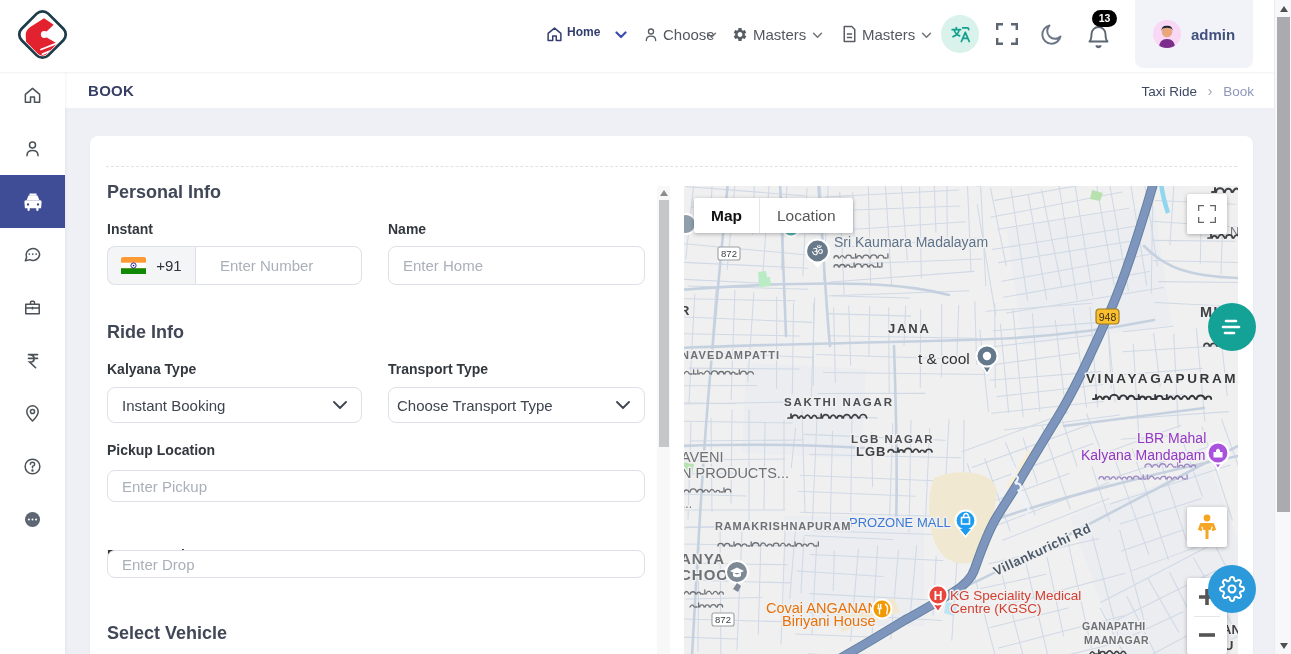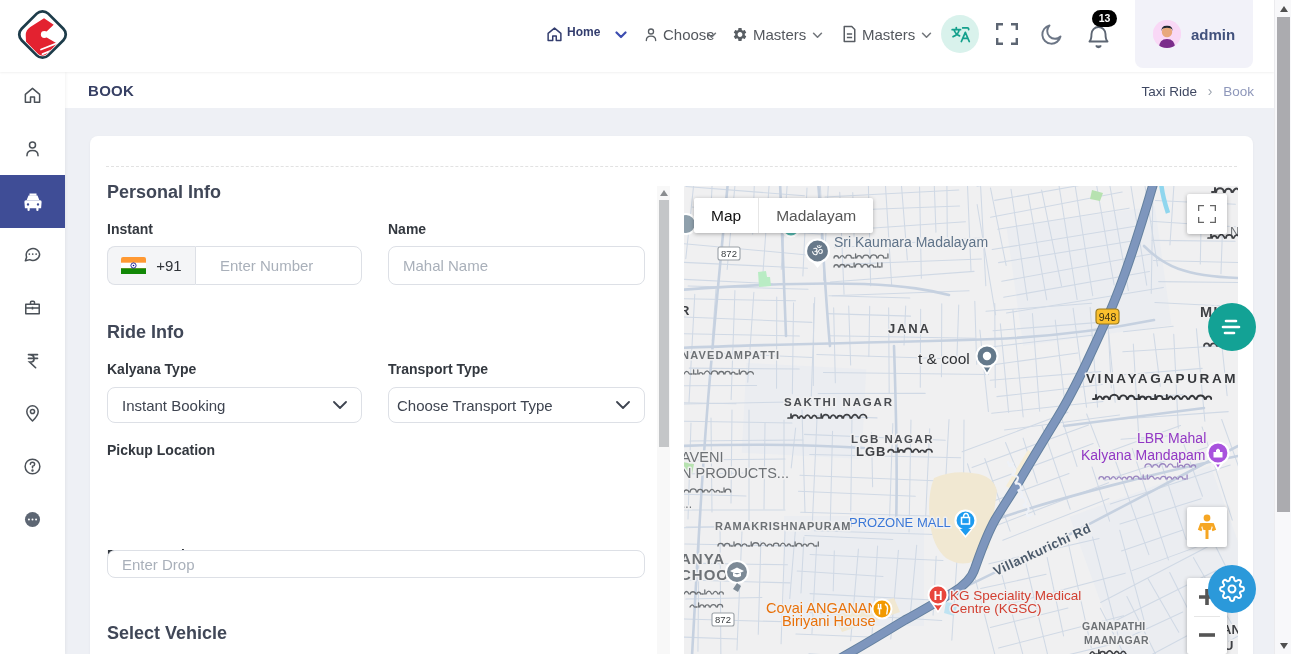--- a/index.html
+++ b/index.html
@@ -31,21 +31,21 @@
   .addon { position:absolute; border:1px solid #dde0e6; border-right:none; border-radius:8px 0 0 8px; background:#f4f5f7; display:flex; align-items:center; justify-content:center; gap:10px; font-size:15px; color:#2f3338; }
   .selchev { position:absolute; right:14px; top:50%; transform:translateY(-50%); }
   
   #fsb { position:absolute; left:567px; top:50px; width:13px; height:490px; background:#f8f8f8; }
   #fsb .thumb { position:absolute; left:1.5px; top:14px; width:10px; height:247px; background:#c4c6c8; }
   #fsb .arr { position:absolute; left:3px; top:4px; width:0; height:0; border-left:4px solid transparent; border-right:4px solid transparent; border-bottom:6px solid #8a8d90; }
   
   #map { position:absolute; left:684px; top:186px; width:554px; height:468px; overflow:hidden; background:#f1f1f2; z-index:10; }
   .gctl { position:absolute; background:#fff; box-shadow:0 1px 4px rgba(0,0,0,0.3); }
   #mapsat { left:10px; top:12px; height:35px; display:flex; font-size:15.5px; border-radius:2px; }
-  #mapsat .b1 { padding:0 17px; display:flex; align-items:center; font-weight:400; color:#111;text-align:right; }
+  #mapsat .b1 { padding:0 17px; display:flex; align-items:center; font-weight:700; color:#111;text-align:right; }
   #mapsat .b2 { padding:0 17px; display:flex; align-items:center; color:#565656; border-left:1px solid #e6e6e6; }
   .fab { position:absolute; width:48px; height:48px; border-radius:50%; display:flex; align-items:center; justify-content:center; z-index:40; }
   
   #pgsb { position:absolute; left:1274px; top:0; width:17px; height:654px; background:#f8f8fa; border-left:1px solid #ebebee; z-index:50; }
   #pgsb .thumb { position:absolute; left:2px; top:17px; width:13px; height:495px; background:#ababaf; }
   #pgsb .au { position:absolute; left:4.5px; top:6px; width:0; height:0; border-left:4px solid transparent; border-right:4px solid transparent; border-bottom:6px solid #505050; }
   #pgsb .ad { position:absolute; left:4.5px; bottom:5px; width:0; height:0; border-left:4px solid transparent; border-right:4px solid transparent; border-top:6px solid #505050; }
 </style>
 </head>
 <body>
@@ -458,21 +458,21 @@
 <g transform="rotate(-25 312 390)">
         <text x="312" y="390" font-size="13" fill="#4b5a6b" font-weight="bold" letter-spacing="0.5" text-anchor="start" font-family="Liberation Sans" stroke="#f0f0f1" stroke-width="3" paint-order="stroke" stroke-linejoin="round">Villankurichi Rd</text>
       </g>
 <g transform="rotate(70 324 276)">
         <path d="M324 276 l1.5 0 m1.5 -4 l0 4 m1.2 0 a4.3 4.3 0 0 1 8.6 0 m1.2 0 q3.9 -7.8 7.8 0 m1.2 0 a3.7 3.7 0 0 1 7.4 0 m1.2 0 a2.5 2.5 0 0 1 5.0 0 m1.2 0 a3.9 3.9 0 0 1 7.8 0 m1.2 0 a3.4 3.4 0 0 1 6.8 0 m1.2 0 l1.5 0 m1.5 -4 l0 4 m1.2 0" fill="none" stroke="#eef1f7" stroke-width="2.2" stroke-linecap="round"></path>
       </g>
 </svg>
 
 <div class="gctl" id="mapsat">
       <div class="b1">Map</div>
-      <div class="b2">Madalayam</div>
+      <div class="b2">Location</div>
     </div>
 <div class="gctl" style="left:503px;top:8px;width:40px;height:40px;border-radius:2px;">
   <svg width="18" height="18" viewBox="0 0 18 18" style="margin:11px">
         <path d="M0 6 V0 H6 M12 0 H18 V6 M18 12 V18 H12 M6 18 H0 V12" fill="none" stroke="#666" stroke-width="2.6"></path>
       </svg>
 </div>
 <div class="gctl" style="left:503px;top:321px;width:40px;height:40px;border-radius:2px;">
   <svg width="22" height="26" viewBox="0 0 22 26" style="margin:7px 9px">
         <circle cx="11" cy="4" r="3.4" fill="#f6a623"></circle>
         <path d="M5 9 h12 l-2.5 7 h-2 v9 h-3 v-9 h-2z" fill="#f6a623"></path>
@@ -502,37 +502,40 @@
         <circle cx="12.5" cy="8.5" r="2.6" fill="none" stroke="#008" stroke-width="0.8"></circle>
         <circle cx="12.5" cy="8.5" r="0.8" fill="#008"></circle>
       </svg>
     <span>+91</span>
   </div>
   <div class="finput" style="left:105px;top:110px;width:167px;height:39px;border-radius:0 8px 8px 0;padding-left:24px;">
       <span class="ph">Enter Number</span>
     </div>
   <div class="flabel" style="left:298px;top:85px;">Name</div>
   <div class="finput" style="left:298px;top:110px;width:257px;height:39px;">
-      <span class="ph">Mahal Name</span>
+      <span class="ph">Enter Home</span>
     </div>
 
   <div class="h6" style="left:17px;top:186px;">Ride Info</div>
   <div class="flabel" style="left:17px;top:225px;">Kalyana Type</div>
   <div class="finput" style="left:17px;top:251px;width:255px;height:36px;">Instant Booking
     <svg class="selchev" width="14" height="8" viewBox="0 0 14 8" fill="none">
         <path d="M1 1l6 6 6-6" stroke="#3e4450" stroke-width="1.8" stroke-linecap="round" stroke-linejoin="round"></path>
       </svg>
   </div>
   <div class="flabel" style="left:298px;top:225px;">Transport Type</div>
   <div class="finput" style="left:298px;top:251px;width:257px;height:36px;padding-left:8px;">Choose Transport Type
     <svg class="selchev" width="14" height="8" viewBox="0 0 14 8" fill="none">
         <path d="M1 1l6 6 6-6" stroke="#3e4450" stroke-width="1.8" stroke-linecap="round" stroke-linejoin="round"></path>
       </svg>
   </div>
   <div class="flabel" style="left:17px;top:306px;">Pickup Location</div>
+  <div class="finput" style="left:17px;top:334px;width:538px;height:32px;">
+      <span class="ph">Enter Pickup</span>
+    </div>
   <div class="flabel" style="left:17px;top:387px;margin-top:24px;">Drop Location</div>
   <div class="finput" style="left:17px;top:414px;width:538px;height:28px;">
       <span class="ph">Enter Drop</span>
     </div>
   <div class="h6" style="left:17px;top:487px;">Select Vehicle</div>
   <div id="fsb">
       <div class="arr"></div>
       <div class="thumb"></div>
     </div>
 </div>

